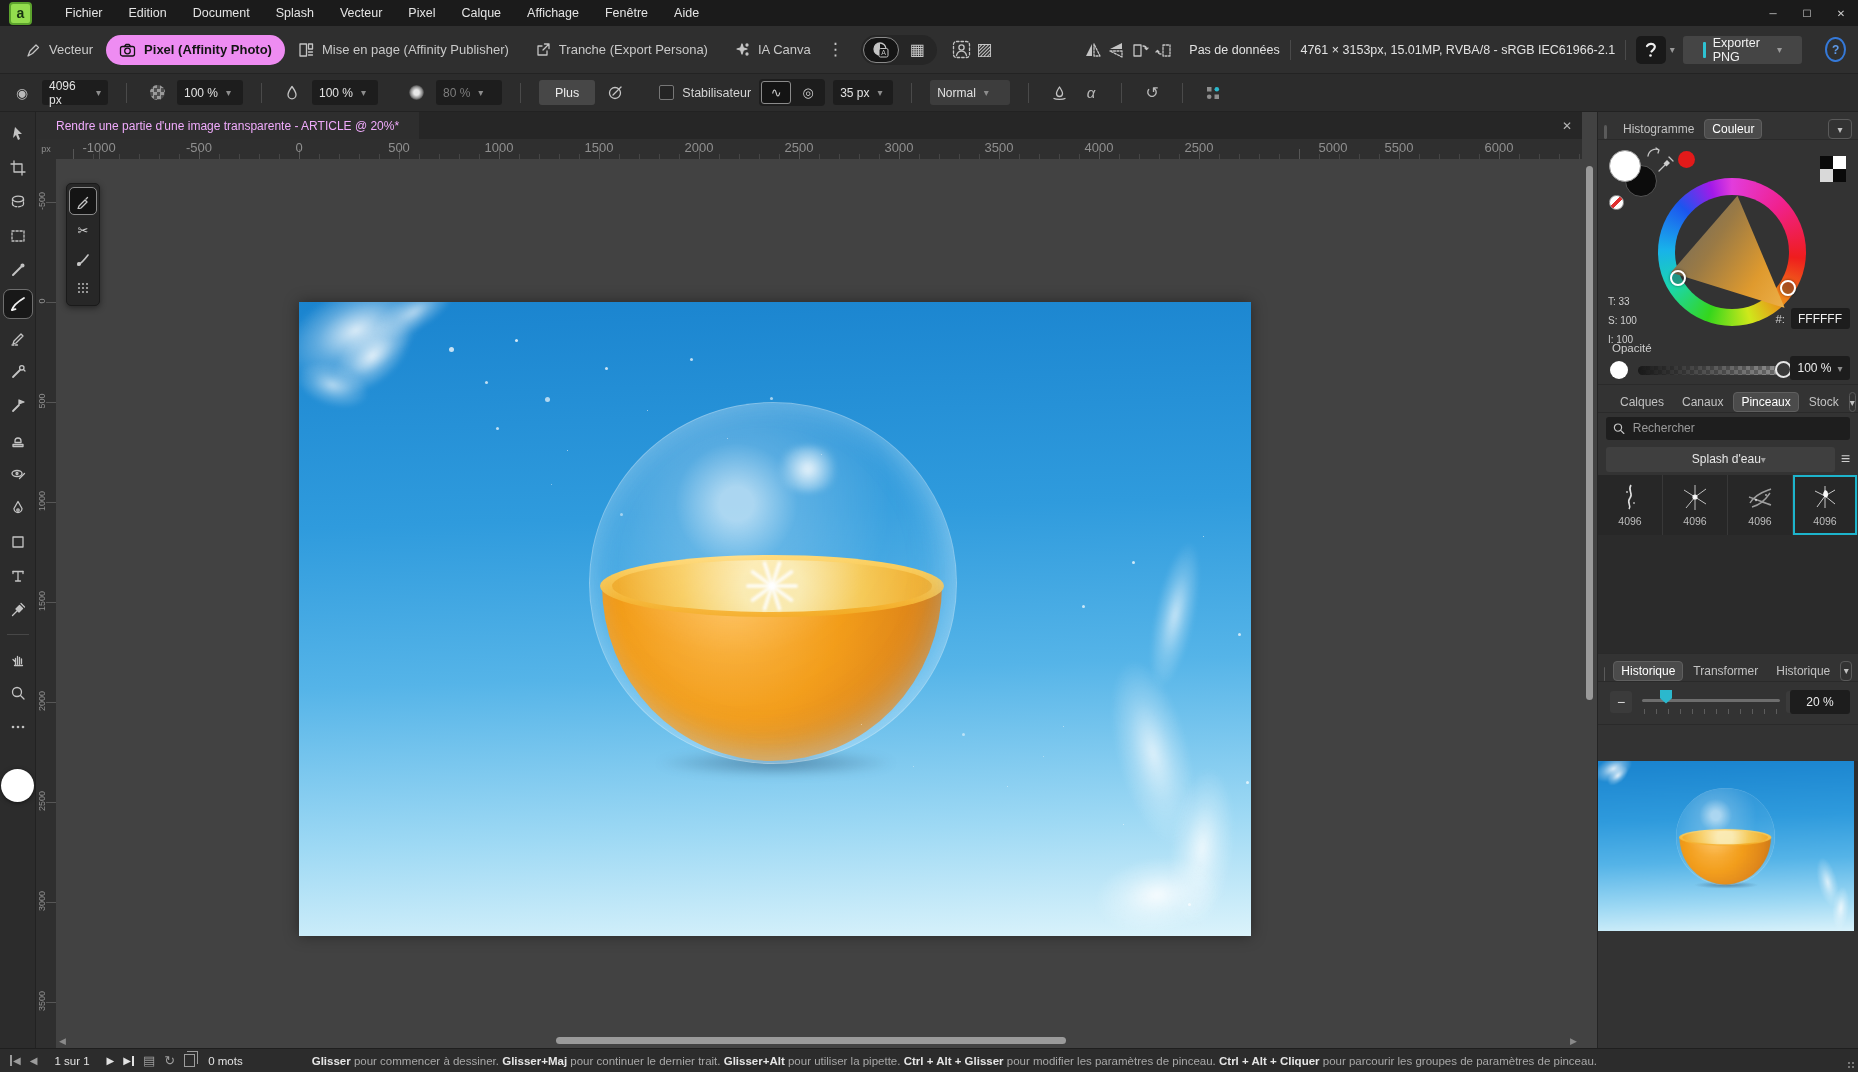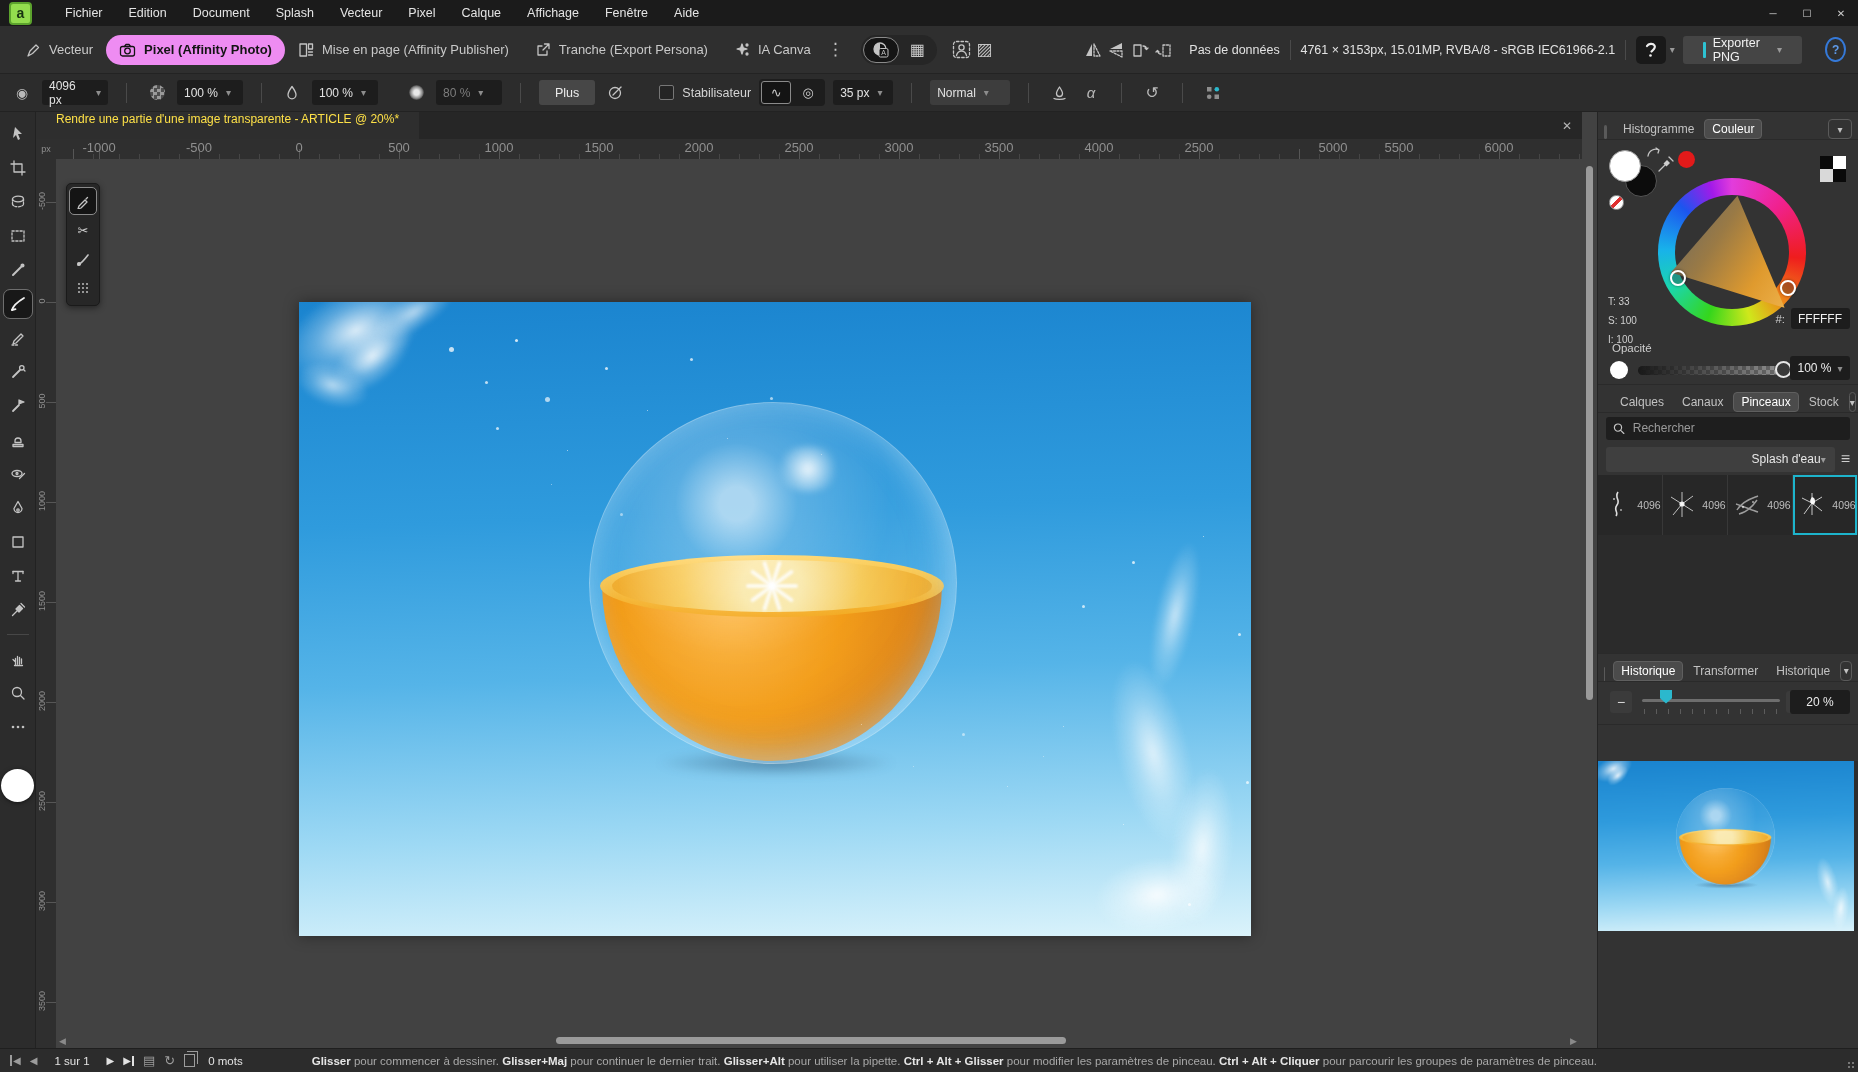--- a/index.html
+++ b/index.html
@@ -49,21 +49,21 @@
   
   #toolstrip{position:absolute;left:0;top:112px;width:36px;bottom:24px;background:#2c2c2c;border-right:1px solid #222;display:flex;flex-direction:column;align-items:center;padding-top:8px;box-sizing:border-box;gap:6px}
   .tool{width:28px;height:28px;display:flex;align-items:center;justify-content:center;border-radius:6px}
   .tool.active{background:#181818;outline:1px solid #6e6e6e}
   .tool.active .ic{stroke:#f0f0f0}
   .tdiv{width:22px;height:1px;background:#474747;margin:4px 0}
   #cur-swatch{width:33px;height:33px;border-radius:50%;background:#fff;margin-top:22px;box-shadow:0 1px 4px rgba(0,0,0,.5)}
 
   
   #tabbar{position:absolute;left:36px;top:112px;right:276px;height:27px;background:#262626;display:flex;align-items:center}
-  #doc-tab{height:100%;display:flex;align-items:flex-start;background:#2e2e2e;padding:0 20px;font-size:12px;color:#fde047;white-space:nowrap}
+  #doc-tab{height:100%;display:flex;align-items:center;background:#2e2e2e;padding:0 20px;font-size:12px;color:#f0abfc;white-space:nowrap}
   #tab-close{position:absolute;right:10px;color:#b5b5b5;font-size:12px}
   #ruler-corner{position:absolute;left:36px;top:139px;width:20px;height:20px;background:#2f2f2f;border-right:1px solid #222;border-bottom:1px solid #1f1f1f;color:#8f8f8f;font-size:9px;display:flex;align-items:center;justify-content:center}
   #hruler{position:absolute;left:56px;top:139px;width:1526px;height:20px;background:#2f2f2f;border-bottom:1px solid #1f1f1f;overflow:hidden;
     background-image:repeating-linear-gradient(90deg,#565656 0 1px,transparent 1px 100px),repeating-linear-gradient(90deg,#454545 0 1px,transparent 1px 20px);
     background-size:100% 10px,100% 5px;background-position:43px 10px,43px 15px;background-repeat:repeat-x}
   .hlab{position:absolute;top:1px;transform:translateX(-50%);font-size:13px;color:#8f8f8f}
   #vruler{position:absolute;left:36px;top:159px;width:20px;bottom:24px;background:#2f2f2f;border-right:1px solid #222;overflow:hidden;
     background-image:repeating-linear-gradient(180deg,#565656 0 1px,transparent 1px 100px);background-size:10px 100%;background-position:10px 43px;background-repeat:repeat-y}
   .vlab{position:absolute;left:-10px;width:32px;text-align:center;transform:rotate(-90deg);font-size:9px;color:#8f8f8f}
 
@@ -117,23 +117,23 @@
   #op-swatch{position:absolute;left:12px;top:221px;width:18px;height:18px;border-radius:50%;background:#fff}
   #op-track{position:absolute;left:40px;top:226px;width:146px;height:9px;border-radius:5px;
     background-image:linear-gradient(90deg,rgba(25,25,25,1),rgba(175,175,175,.25)),repeating-conic-gradient(#8a8a8a 0 25%,#555 0 50%);background-size:100% 100%,8px 8px}
   #op-handle{position:absolute;left:177px;top:221px;width:13px;height:13px;border-radius:50%;border:2.5px solid #e8e8e8;background:#3a3a3a}
   #op-value{position:absolute;right:8px;top:216px}
   #search-row{height:30px;flex:none;background:#333;display:flex;align-items:center;padding:0 8px}
   #search-box{flex:1;height:23px;background:#1e1e1e;border-radius:3px;display:flex;align-items:center;gap:6px;padding:0 7px}
   #search-box input{background:transparent;border:none;outline:none;color:#ddd;font-size:12px;width:100%}
   #search-box input::placeholder{color:#9a9a9a}
   #cat-row{height:32px;flex:none;background:#333;display:flex;align-items:center;padding:0 8px;gap:6px}
-  #cat-dd{flex:1;height:25px;background:#3f3f3f;border-radius:3px;display:flex;align-items:center;color:#e8e8e8;font-size:12px;padding:0 9px 0 26px;justify-content:flex-end}
+  #cat-dd{flex:1;height:25px;background:#3f3f3f;border-radius:3px;display:flex;align-items:center;color:#e8e8e8;font-size:12px;padding:0 9px 0 26px;justify-content:center}
   #brush-grid{height:60px;flex:none;background:#272727;display:flex}
-  .bcell{width:65px;height:60px;border-right:1px solid #383838;box-sizing:border-box;display:flex;align-items:center;justify-content:center;gap:2px;background:#272727}
+  .bcell{width:65px;height:60px;border-right:1px solid #383838;box-sizing:border-box;display:flex;flex-direction:column;align-items:center;justify-content:center;gap:2px;background:#272727}
   .bcell.sel{box-shadow:inset 0 0 0 2px #1db4cc}
   .blabel{font-size:10.5px;color:#bdbdbd}
   #brush-filler{flex:1;background:#2b2b2b;border-bottom:1px solid #2a2a2a}
   #zoom-row{height:42px;flex:none;position:relative;background:#333;border-bottom:1px solid #2a2a2a}
   .sqbtn{position:absolute;width:22px;height:22px;background:#3b3b3b;border-radius:3px;color:#dcdcdc;display:flex;align-items:center;justify-content:center;font-size:14px;top:9px}
   #zoom-track{position:absolute;left:44px;top:17px;width:138px;height:3px;border-radius:2px;background:#6e6e6e}
   #zoom-pin{position:absolute;left:62px;top:8px;width:12px;height:14px;background:#2bb8cd;clip-path:polygon(0 0,100% 0,100% 62%,50% 100%,0 62%)}
   #zoom-ticks{position:absolute;left:46px;top:27px;width:136px;height:5px;background:repeating-linear-gradient(90deg,#5c5c5c 0 1px,transparent 1px 12px)}
   #zoom-value{position:absolute;right:8px;top:8px}
   .valbox{background:#1d1d1d;border-radius:3px;height:24px;min-width:48px;display:flex;align-items:center;justify-content:center;gap:6px;color:#ececec;font-size:12px;padding:0 6px}

